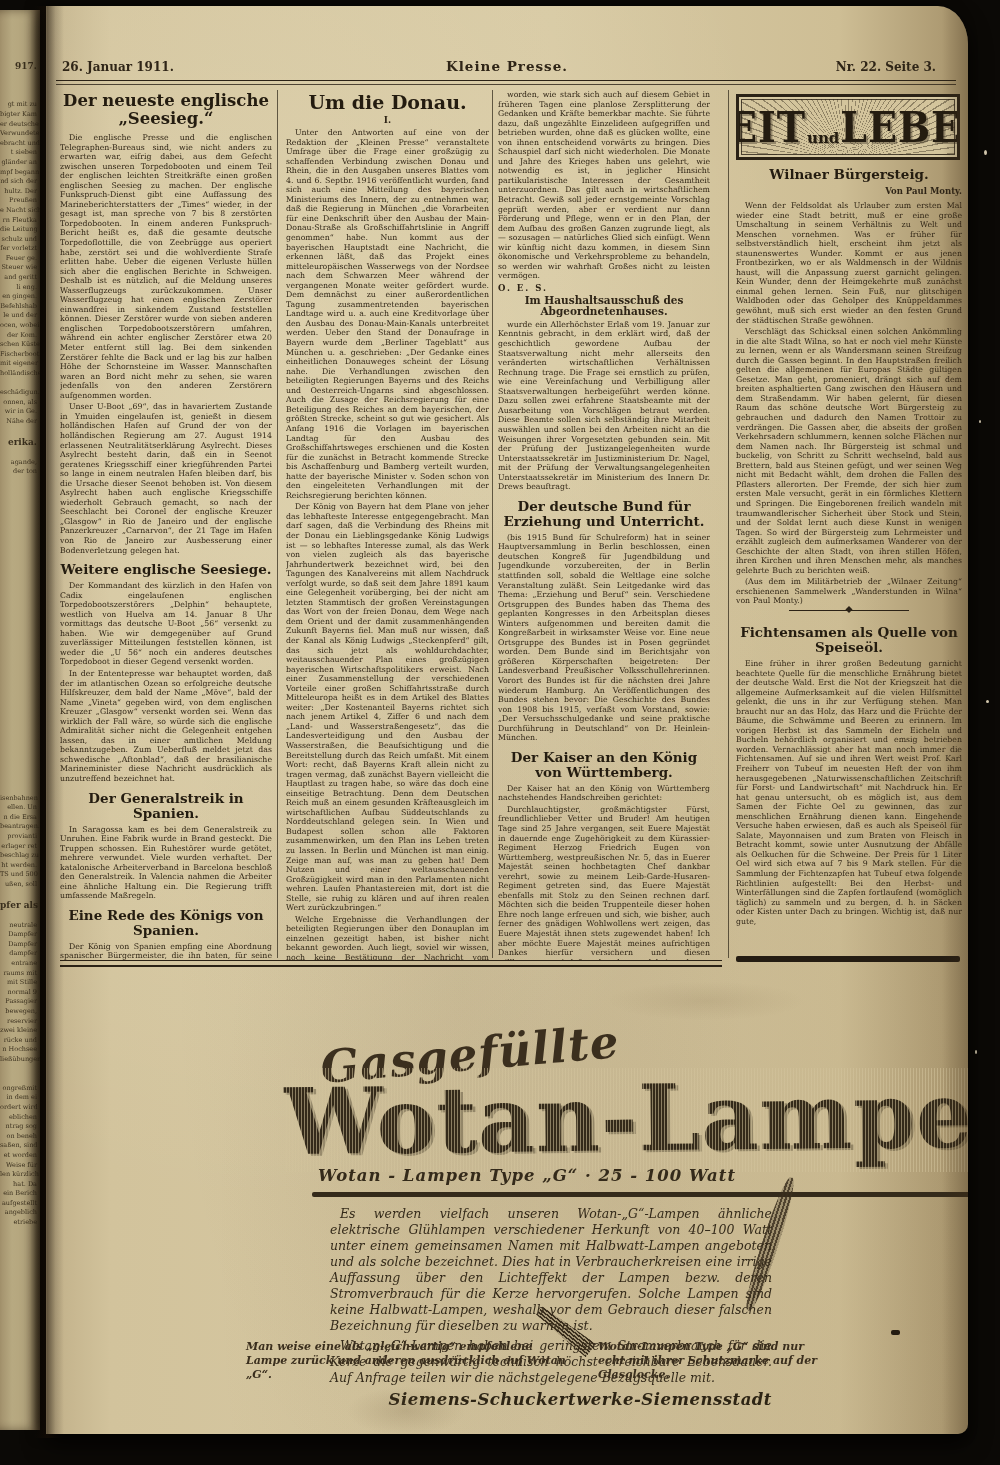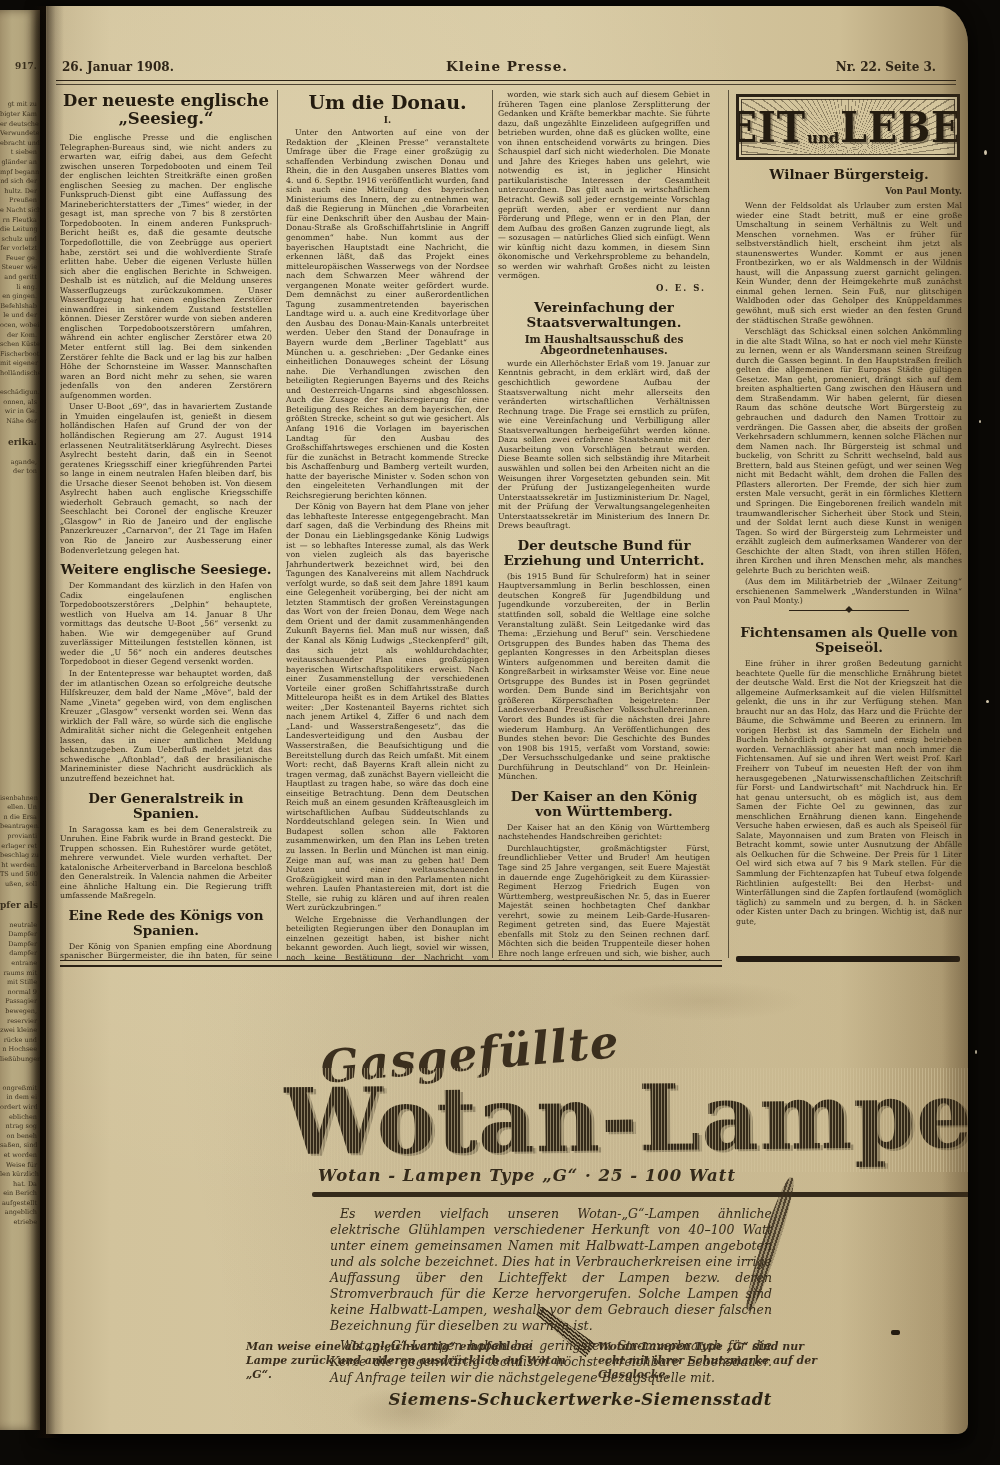--- a/index.html
+++ b/index.html
@@ -58,21 +58,21 @@
   .hl{font-weight:bold;text-align:center;font-size:13.5px;line-height:15px;margin:7px 0 4px;color:#241c10;}
   .hl.lg{font-size:16.5px;line-height:18px;margin:2px 0 5px;}
   .hl.xl{font-size:19px;line-height:21px;margin:2px 0 2px;}
   .subhl{font-weight:bold;text-align:center;font-size:10.5px;line-height:11px;margin:0 0 3px;}
   .byline{font-weight:bold;text-align:right;font-size:8.5px;margin:0 0 5px;}
   .roman{text-align:center;font-size:9px;font-weight:bold;margin:2px 0 3px;}
   .para{
     font-size:7.8px;line-height:9.55px;text-align:justify;margin:0 0 2px;
     text-indent:9px;word-spacing:.5px;color:#322717;
   }
-  .sig{text-align:right;font-size:8.5px;font-weight:bold;letter-spacing:2px;margin:1px 4px 2px 0;}
+  .sig{font-size:8.5px;font-weight:bold;letter-spacing:2px;margin:1px 4px 2px 0;}
   .orn-sep{height:7px;margin:4px auto 2px;width:120px;border-top:1.6px solid #2b2216;position:relative;}
   .orn-sep::after{content:'';position:absolute;left:50%;top:-4px;width:5px;height:5px;background:#2b2216;transform:translateX(-50%) rotate(45deg);}
   
   .zl-banner{
     position:relative;margin:4px 0 6px;height:66px;width:224px;box-sizing:border-box;
     border:3px solid #2b2216;box-shadow:inset 0 0 0 2px #d7c9a3,inset 0 0 0 3px rgba(43,34,22,.8);
     background:
       repeating-conic-gradient(from 248deg at 50% 108%,rgba(50,40,25,.42) 0 .7deg,transparent .7deg 3.4deg),
       #d3c49c;
     display:flex;align-items:center;justify-content:center;overflow:hidden;
@@ -260,21 +260,21 @@
       <div class="frag-line">hat. Da</div>
       <div class="frag-line">ein Berich</div>
       <div class="frag-line">aufgestellt</div>
       <div class="frag-line">angeblich</div>
       <div class="frag-line">etriebe</div>
     </div>
 </div>
 <div class="gutter"></div>
 
 <div class="page">
-  <div class="mast-date">26. Januar 1908.</div>
+  <div class="mast-date">26. Januar 1911.</div>
   <div class="mast-title">Kleine Presse.</div>
   <div class="mast-issue">Nr. 22. Seite 3.</div>
   <div class="head-rule"></div>
 
   <div class="col col1">
       <div class="hl lg">Der neueste englische „Seesieg.“</div>
       <p class="para">Die englische Presse und die englischen Telegraphen-Bureaus sind, wie nicht anders zu erwarten war, eifrig dabei, aus dem Gefecht zwischen unseren Torpedobooten und einem Teil der englischen leichten Streitkräfte einen großen englischen Seesieg zu machen. Der englische Funkspruch-Dienst gibt eine Auffassung des Marineberichterstatters der „Times“ wieder, in der gesagt ist, man spreche von 7 bis 8 zerstörten Torpedobooten. In einem anderen Funkspruch-Bericht heißt es, daß die gesamte deutsche Torpedoflottille, die von Zeebrügge aus operiert habe, zerstört sei und die wohlverdiente Strafe erlitten habe. Ueber die eigenen Verluste hüllen sich aber die englischen Berichte in Schweigen. Deshalb ist es nützlich, auf die Meldung unseres Wasserflugzeugs zurückzukommen. Unser Wasserflugzeug hat einen englischen Zerstörer einwandfrei in sinkendem Zustand feststellen können. Dieser Zerstörer wurde von sieben anderen englischen Torpedobootszerstörern umfahren, während ein achter englischer Zerstörer etwa 20 Meter entfernt still lag. Bei dem sinkenden Zerstörer fehlte die Back und er lag bis zur halben Höhe der Schornsteine im Wasser. Mannschaften waren an Bord nicht mehr zu sehen, sie waren jedenfalls von den anderen Zerstörern aufgenommen worden.</p>
       <p class="para">Unser U-Boot „69“, das in havariertem Zustande in Ymuiden eingelaufen ist, genießt in diesem holländischen Hafen auf Grund der von der holländischen Regierung am 27. August 1914 erlassenen Neutralitätserklärung Asylrecht. Dieses Asylrecht besteht darin, daß ein in Seenot geratenes Kriegsschiff einer kriegführenden Partei so lange in einem neutralen Hafen bleiben darf, bis die Ursache dieser Seenot behoben ist. Von diesem Asylrecht haben auch englische Kriegsschiffe wiederholt Gebrauch gemacht, so nach der Seeschlacht bei Coronel der englische Kreuzer „Glasgow“ in Rio de Janeiro und der englische Panzerkreuzer „Carnarvon“, der 21 Tage im Hafen von Rio de Janeiro zur Ausbesserung einer Bodenverletzung gelegen hat.</p>
       <div class="hl ">Weitere englische Seesiege.</div>
       <p class="para">Der Kommandant des kürzlich in den Hafen von Cadix eingelaufenen englischen Torpedobootszerstörers „Delphin“ behauptete, westlich von Huelva am 14. Januar 8 Uhr vormittags das deutsche U-Boot „56“ versenkt zu haben. Wie wir demgegenüber auf Grund zuverlässiger Mitteilungen feststellen können, ist weder die „U 56“ noch ein anderes deutsches Torpedoboot in dieser Gegend versenkt worden.</p>
@@ -289,21 +289,20 @@
       <div class="hl xl">Um die Donau.</div>
       <div class="roman">I.</div>
       <p class="para">Unter den Antworten auf eine von der Redaktion der „Kleinen Presse“ veranstaltete Umfrage über die Frage einer großzügig zu schaffenden Verbindung zwischen Donau und Rhein, die in den Ausgaben unseres Blattes vom 4. und 6. Septbr. 1916 veröffentlicht wurden, fand sich auch eine Mitteilung des bayerischen Ministeriums des Innern, der zu entnehmen war, daß die Regierung in München „die Vorarbeiten für eine Denkschrift über den Ausbau der Main-Donau-Straße als Großschiffahrtslinie in Angriff genommen“ habe. Nun kommt aus der bayerischen Hauptstadt eine Nachricht, die erkennen läßt, daß das Projekt eines mitteleuropäischen Wasserwegs von der Nordsee nach dem Schwarzen Meer während der vergangenen Monate weiter gefördert wurde. Dem demnächst zu einer außerordentlichen Tagung zusammentretenden bayerischen Landtage wird u. a. auch eine Kreditvorlage über den Ausbau des Donau-Main-Kanals unterbreitet werden. Ueber den Stand der Donaufrage in Bayern wurde dem „Berliner Tageblatt“ aus München u. a. geschrieben: „Der Gedanke eines einheitlichen Donauweges scheint der Lösung nahe. Die Verhandlungen zwischen den beteiligten Regierungen Bayerns und des Reichs und Oesterreich-Ungarns sind abgeschlossen. Auch die Zusage der Reichsregierung für eine Beteiligung des Reiches an dem bayerischen, der größten Strecke, scheint so gut wie gesichert. Als Anfang 1916 die Vorlagen im bayerischen Landtag für den Ausbau des Großschiffahrtsweges erschienen und die Kosten für die zunächst in Betracht kommende Strecke bis Aschaffenburg und Bamberg verteilt wurden, hatte der bayerische Minister v. Soden schon von den eingeleiteten Verhandlungen mit der Reichsregierung berichten können.</p>
       <p class="para">Der König von Bayern hat dem Plane von jeher das lebhafteste Interesse entgegengebracht. Man darf sagen, daß die Verbindung des Rheins mit der Donau ein Lieblingsgedanke König Ludwigs ist — so lebhaftes Interesse zumal, als das Werk von vielen zugleich als das bayerische Jahrhundertwerk bezeichnet wird, bei den Tagungen des Kanalvereins mit allem Nachdruck verfolgt wurde, so daß seit dem Jahre 1891 kaum eine Gelegenheit vorüberging, bei der nicht am letzten Stammtisch der großen Vereinstagungen das Wort von der freien Donau, dem Wege nach dem Orient und der damit zusammenhängenden Zukunft Bayerns fiel. Man muß nur wissen, daß der Kanal als König Ludwigs „Steckenpferd“ gilt, das sich jetzt als wohldurchdachter, weitausschauender Plan eines großzügigen bayerischen Wirtschaftspolitikers erweist. Nach einer Zusammenstellung der verschiedenen Vorteile einer großen Schiffahrtsstraße durch Mitteleuropa heißt es in dem Artikel des Blattes weiter: „Der Kostenanteil Bayerns richtet sich nach jenem Artikel 4, Ziffer 6 und nach dem „Land- und Wasserstraßengesetz“, das die Landesverteidigung und den Ausbau der Wasserstraßen, die Beaufsichtigung und die Bereitstellung durch das Reich umfaßt. Mit einem Wort: recht, daß Bayerns Kraft allein nicht zu tragen vermag, daß zunächst Bayern vielleicht die Hauptlast zu tragen habe, so wäre das doch eine einseitige Betrachtung. Denn dem Deutschen Reich muß an einem gesunden Kräfteausgleich im wirtschaftlichen Aufbau Süddeutschlands zu Norddeutschland gelegen sein. In Wien und Budapest sollen schon alle Faktoren zusammenwirken, um den Plan ins Leben treten zu lassen. In Berlin und München ist man einig. Zeige man auf, was man zu geben hat! Dem Nutzen und einer weltausschauenden Großzügigkeit wird man in den Parlamenten nicht wehren. Laufen Phantastereien mit, dort ist die Stelle, sie ruhig zu klären und auf ihren realen Wert zurückzubringen.“</p>
       <p class="para">Welche Ergebnisse die Verhandlungen der beteiligten Regierungen über den Donauplan im einzelnen gezeitigt haben, ist bisher nicht bekannt geworden. Auch liegt, soviel wir wissen, noch keine Bestätigung der Nachricht vom Abschluß der Erörterungen zwischen Bayern, dem Reich, Oesterreich-Ungarn usw. über das verheißungsvolle gewaltige Werk vor. Vermutlich wird die angekündigte Denkschrift der bayerischen Regierung Aufschluß über diese Fragen geben. Wenn es in der Tat gelungen ist, hinsichtlich des Ausbaues des großen Stromnetzes und der Verbindung über den Main nach dem Rhein zu einer Einigung über Umfang und Kosten des Unternehmens zu kommen, so wäre das hocherfreulich. Es handelt sich, wie an dieser Stelle mehrfach schon betont ward, um ein Projekt, riesenhaft in seinen finanziellen und technischen Voraussetzungen und Bedingungen, mächtig in seinen Wirkungen. Nur wenn alle berufenen Kreise und Stellen zusammenstehen und ihr bestes Können, ihr freudiges Wollen an die gemeinsame Aufgabe setzen, wird sie gelöst werden können. Es ist von uns vor einiger Zeit in einer Betrachtung über die Zukunft der mitteleuropäischen Kanal- und Kanalisierungspolitik im allgemeinen darauf hingewiesen</p>
     </div>
   <div class="vdiv vd2"></div>
   <div class="col col3">
       <p class="para">worden, wie stark sich auch auf diesem Gebiet in früheren Tagen eine planlose Zersplitterung der Gedanken und Kräfte bemerkbar machte. Sie führte dazu, daß ungezählte Einzelideen aufgegriffen und betrieben wurden, ohne daß es glücken wollte, eine von ihnen entscheidend vorwärts zu bringen. Dies Schauspiel darf sich nicht wiederholen. Die Monate und Jahre des Krieges haben uns gelehrt, wie notwendig es ist, in jeglicher Hinsicht partikularistische Interessen der Gesamtheit unterzuordnen. Das gilt auch in wirtschaftlichem Betracht. Gewiß soll jeder ernstgemeinte Vorschlag geprüft werden, aber er verdient nur dann Förderung und Pflege, wenn er in den Plan, der dem Aufbau des großen Ganzen zugrunde liegt, als — sozusagen — natürliches Glied sich einfügt. Wenn wir künftig nicht dazu kommen, in diesem Sinn ökonomische und Verkehrsprobleme zu behandeln, so werden wir wahrhaft Großes nicht zu leisten vermögen.</p>
       <div class="sig">O. E. S.</div>
-      <div class="hl ">Vereinfachung der Staatsverwaltungen.</div>
       <div class="subhl">Im Haushaltsausschuß des Abgeordnetenhauses.</div>
       <p class="para">wurde ein Allerhöchster Erlaß vom 19. Januar zur Kenntnis gebracht, in dem erklärt wird, daß der geschichtlich gewordene Aufbau der Staatsverwaltung nicht mehr allerseits den veränderten wirtschaftlichen Verhältnissen Rechnung trage. Die Frage sei ernstlich zu prüfen, wie eine Vereinfachung und Verbilligung aller Staatsverwaltungen herbeigeführt werden könne. Dazu sollen zwei erfahrene Staatsbeamte mit der Ausarbeitung von Vorschlägen betraut werden. Diese Beamte sollen sich selbständig ihre Mitarbeit auswählen und sollen bei den Arbeiten nicht an die Weisungen ihrer Vorgesetzten gebunden sein. Mit der Prüfung der Justizangelegenheiten wurde Unterstaatssekretär im Justizministerium Dr. Nagel, mit der Prüfung der Verwaltungsangelegenheiten Unterstaatssekretär im Ministerium des Innern Dr. Drews beauftragt.</p>
       <div class="hl ">Der deutsche Bund für Erziehung und Unterricht.</div>
       <p class="para">(bis 1915 Bund für Schulreform) hat in seiner Hauptversammlung in Berlin beschlossen, einen deutschen Kongreß für Jugendbildung und Jugendkunde vorzubereiten, der in Berlin stattfinden soll, sobald die Weltlage eine solche Veranstaltung zuläßt. Sein Leitgedanke wird das Thema: „Erziehung und Beruf“ sein. Verschiedene Ortsgruppen des Bundes haben das Thema des geplanten Kongresses in den Arbeitsplan dieses Winters aufgenommen und bereiten damit die Kongreßarbeit in wirksamster Weise vor. Eine neue Ortsgruppe des Bundes ist in Posen gegründet worden. Dem Bunde sind im Berichtsjahr von größeren Körperschaften beigetreten: Der Landesverband Preußischer Volksschullehrerinnen. Vorort des Bundes ist für die nächsten drei Jahre wiederum Hamburg. An Veröffentlichungen des Bundes stehen bevor: Die Geschichte des Bundes von 1908 bis 1915, verfaßt vom Vorstand, sowie: „Der Versuchsschulgedanke und seine praktische Durchführung in Deutschland“ von Dr. Heinlein-München.</p>
       <div class="hl ">Der Kaiser an den König von Württemberg.</div>
       <p class="para">Der Kaiser hat an den König von Württemberg nachstehendes Handschreiben gerichtet:</p>
       <p class="para">Durchlauchtigster, großmächtigster Fürst, freundlichlieber Vetter und Bruder! Am heutigen Tage sind 25 Jahre vergangen, seit Euere Majestät in dauernde enge Zugehörigkeit zu dem Kürassier-Regiment Herzog Friedrich Eugen von Württemberg, westpreußischen Nr. 5, das in Euerer Majestät seinen hochbetagten Chef dankbar verehrt, sowie zu meinem Leib-Garde-Husaren-Regiment getreten sind, das Euere Majestät ebenfalls mit Stolz zu den Seinen rechnen darf. Möchten sich die beiden Truppenteile dieser hohen Ehre noch lange erfreuen und sich, wie bisher, auch ferner des gnädigen Wohlwollens wert zeigen, das Euere Majestät ihnen stets zugewendet haben! Ich aber möchte Euere Majestät meines aufrichtigen Dankes hierfür versichern und diesen willkommenen Anlaß wahrnehmen, dabei auch von neuem der regen Anteilnahme zu gedenken, die Euere Majestät dem Gang der militärischen Operationen des gegenwärtigen Krieges stets entgegenbringen. Die warme Fürsorge, die Euere Majestät insbesondere den württembergischen Truppen angedeihen lassen, hat in diesen den herrlichen kriegerischen Geist wach gehalten und gefördert, kraft dessen sich die tapferen Schwaben in den heißesten Kämpfen bei musterhafter Haltung ihres alten Ruhmes stets würdig erwiesen haben. Von dem Wunsche getragen, meiner uneingeschränkten Anerkennung wiederum einen sichtbaren Ausdruck zu verleihen, spreche ich Euerer Majestät die Bitte aus, das Abzeichen meines Ordens Pour le mérite annehmen und anlegen zu wollen. Mit der Versicherung der vollkommensten Hochachtung und wahren Freundschaft verbleibe ich Euerer Majestät freundwilliger Vetter und Bruder</p>
     </div>
   <div class="vdiv vd3"></div>
 

